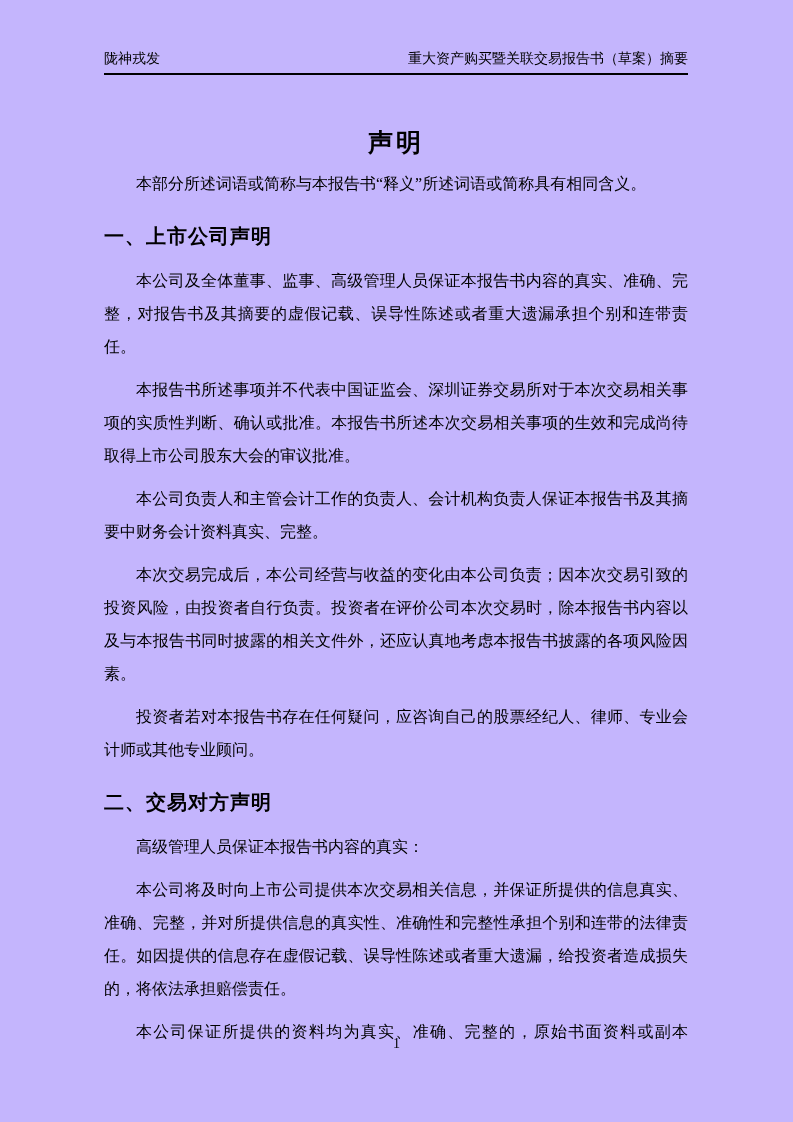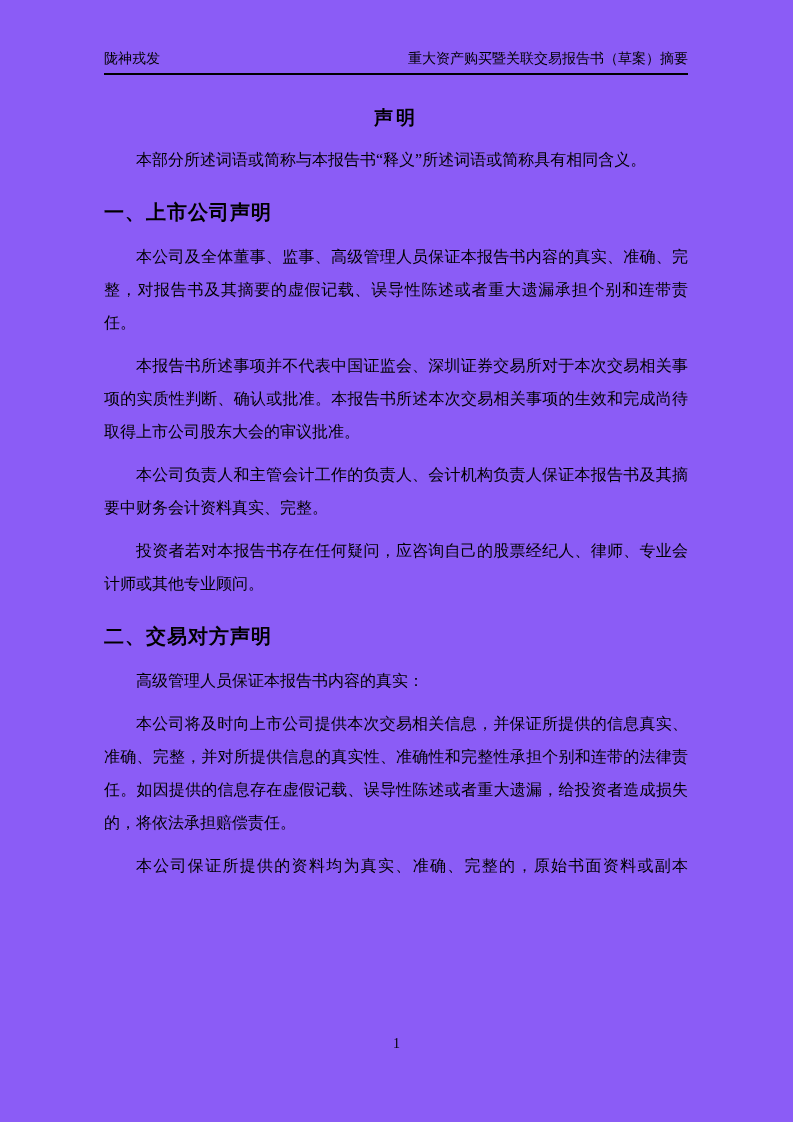--- a/index.html
+++ b/index.html
@@ -4,46 +4,46 @@
 <style>
   html, body {
     margin: 0;
     padding: 0;
     background: #ffffff;
   }
   .page {
     position: relative;
     width: 793px;
     height: 1122px;
-    background: #8b5cf6;
+    background: #c4b5fd;
     color: #000000;
     box-sizing: border-box;
     padding: 0 105px 0 104px;
     font-family: "Liberation Serif", "DejaVu Serif", serif;
     overflow: hidden;
   }
   .header {
     display: flex;
     justify-content: space-between;
     align-items: flex-end;
     padding-top: 50px;
     padding-bottom: 5px;
     border-bottom: 2px solid #000000;
     font-size: 14px;
     line-height: 18px;
   }
   .header-left, .header-right {
     white-space: nowrap;
   }
   .doc-title {
-    margin-top: 28px;
+    margin-top: 52px;
     text-align: center;
     font-family: "Liberation Sans", "DejaVu Sans", sans-serif;
     font-weight: bold;
-    font-size: 19px;
+    font-size: 25px;
     line-height: 30px;
     letter-spacing: 3px;
   }
   .para {
     font-size: 16px;
     line-height: 33px;
     text-align: justify;
     text-indent: 2em;
     margin: 10px 0;
   }
@@ -83,20 +83,21 @@
 
   <div class="doc-title">声明</div>
 
   <p class="para intro">本部分所述词语或简称与本报告书“释义”所述词语或简称具有相同含义。</p>
 
   <div>
     <div class="section-heading">一、上市公司声明</div>
     <p class="para">本公司及全体董事、监事、高级管理人员保证本报告书内容的真实、准确、完整，对报告书及其摘要的虚假记载、误导性陈述或者重大遗漏承担个别和连带责任。</p>
     <p class="para">本报告书所述事项并不代表中国证监会、深圳证券交易所对于本次交易相关事项的实质性判断、确认或批准。本报告书所述本次交易相关事项的生效和完成尚待取得上市公司股东大会的审议批准。</p>
     <p class="para">本公司负责人和主管会计工作的负责人、会计机构负责人保证本报告书及其摘要中财务会计资料真实、完整。</p>
+    <p class="para">本次交易完成后，本公司经营与收益的变化由本公司负责；因本次交易引致的投资风险，由投资者自行负责。投资者在评价公司本次交易时，除本报告书内容以及与本报告书同时披露的相关文件外，还应认真地考虑本报告书披露的各项风险因素。</p>
     <p class="para">投资者若对本报告书存在任何疑问，应咨询自己的股票经纪人、律师、专业会计师或其他专业顾问。</p>
   </div>
 
   <div>
     <div class="section-heading">二、交易对方声明</div>
     <p class="para">高级管理人员保证本报告书内容的真实：</p>
     <p class="para">本公司将及时向上市公司提供本次交易相关信息，并保证所提供的信息真实、准确、完整，并对所提供信息的真实性、准确性和完整性承担个别和连带的法律责任。如因提供的信息存在虚假记载、误导性陈述或者重大遗漏，给投资者造成损失的，将依法承担赔偿责任。</p>
     <p class="para para-cont">本公司保证所提供的资料均为真实、准确、完整的，原始书面资料或副本</p>
   </div>
 

